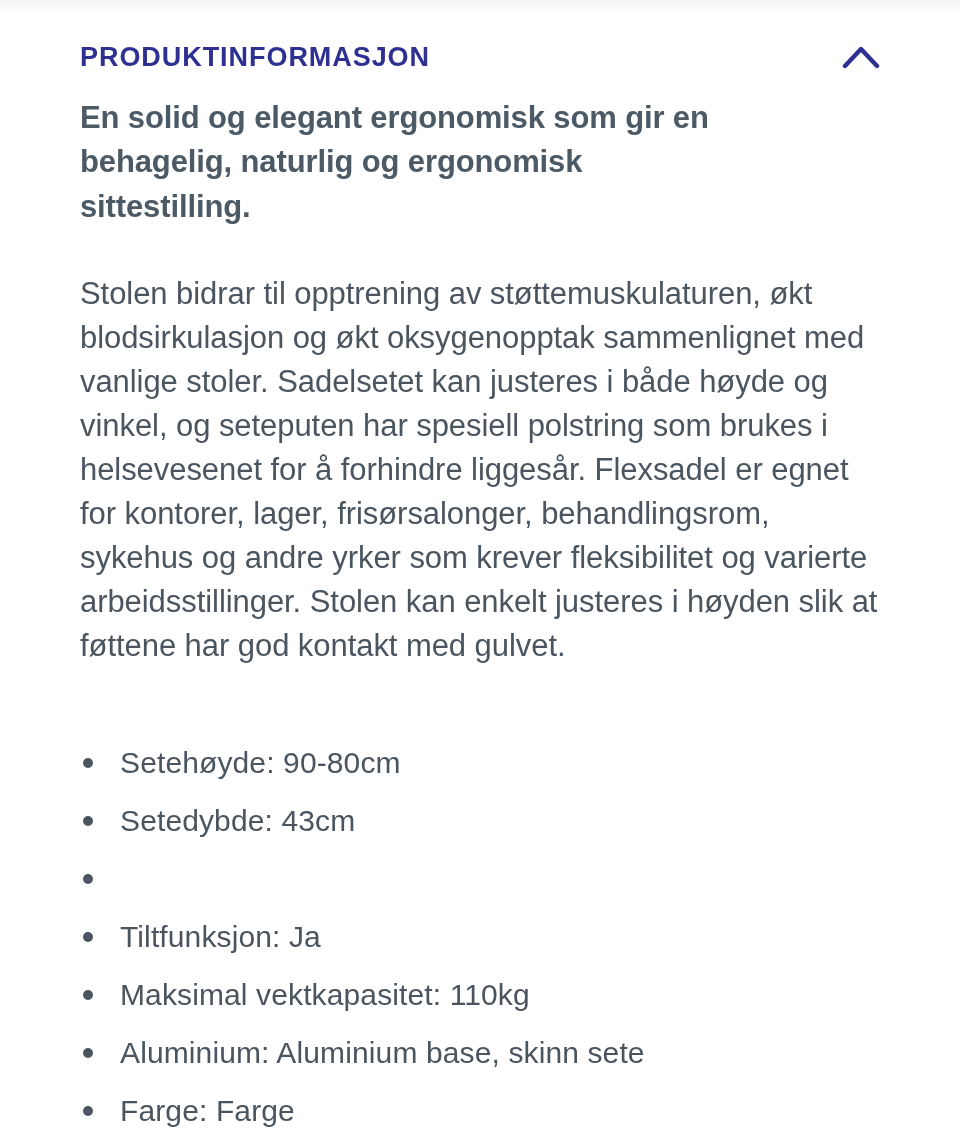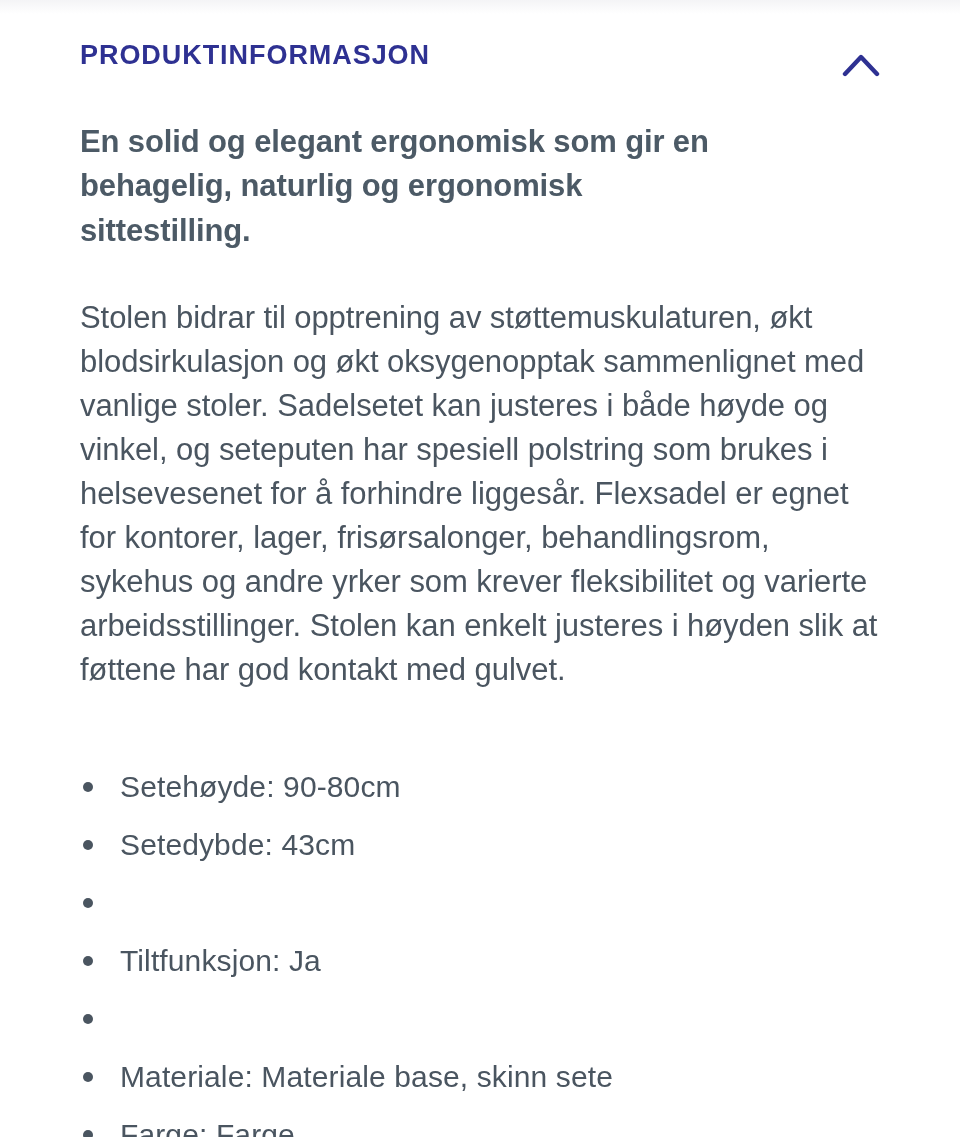--- a/index.html
+++ b/index.html
@@ -31,25 +31,24 @@
     width: 960px;
     box-sizing: border-box;
     padding: 0 80px;
   }
 
   
   .accordion-header {
     position: relative;
     height: 96px;
     display: flex;
-    align-items: flex-start;
+    align-items: center;
     justify-content: space-between;
     padding-top: 18px;
     box-sizing: border-box;
-    margin-top: 24px;
   }
 
   .section-title {
     font-family: "Liberation Sans", sans-serif;
     font-size: 27px;
     font-weight: 700;
     letter-spacing: 0.035em;
     color: #2e3192;
     line-height: 1;
     margin: 0;
@@ -158,24 +157,25 @@
     </li>
     <li class="spec-item">
       <span class="bullet"></span>
     </li>
     <li class="spec-item">
       <span class="bullet"></span>
       <span class="spec-text">Tiltfunksjon: Ja</span>
     </li>
     <li class="spec-item">
       <span class="bullet"></span>
+      <span class="spec-text">Maksimal vektkapasitet: 110kg</span>
     </li>
     <li class="spec-item">
       <span class="bullet"></span>
-      <span class="spec-text">Materiale: Materiale base, skinn sete</span>
+      <span class="spec-text">Aluminium: Aluminium base, skinn sete</span>
     </li>
     <li class="spec-item">
       <span class="bullet"></span>
       <span class="spec-text">Farge: Farge</span>
     </li>
   </ul>
 
 </div>
 
 </body></html>

